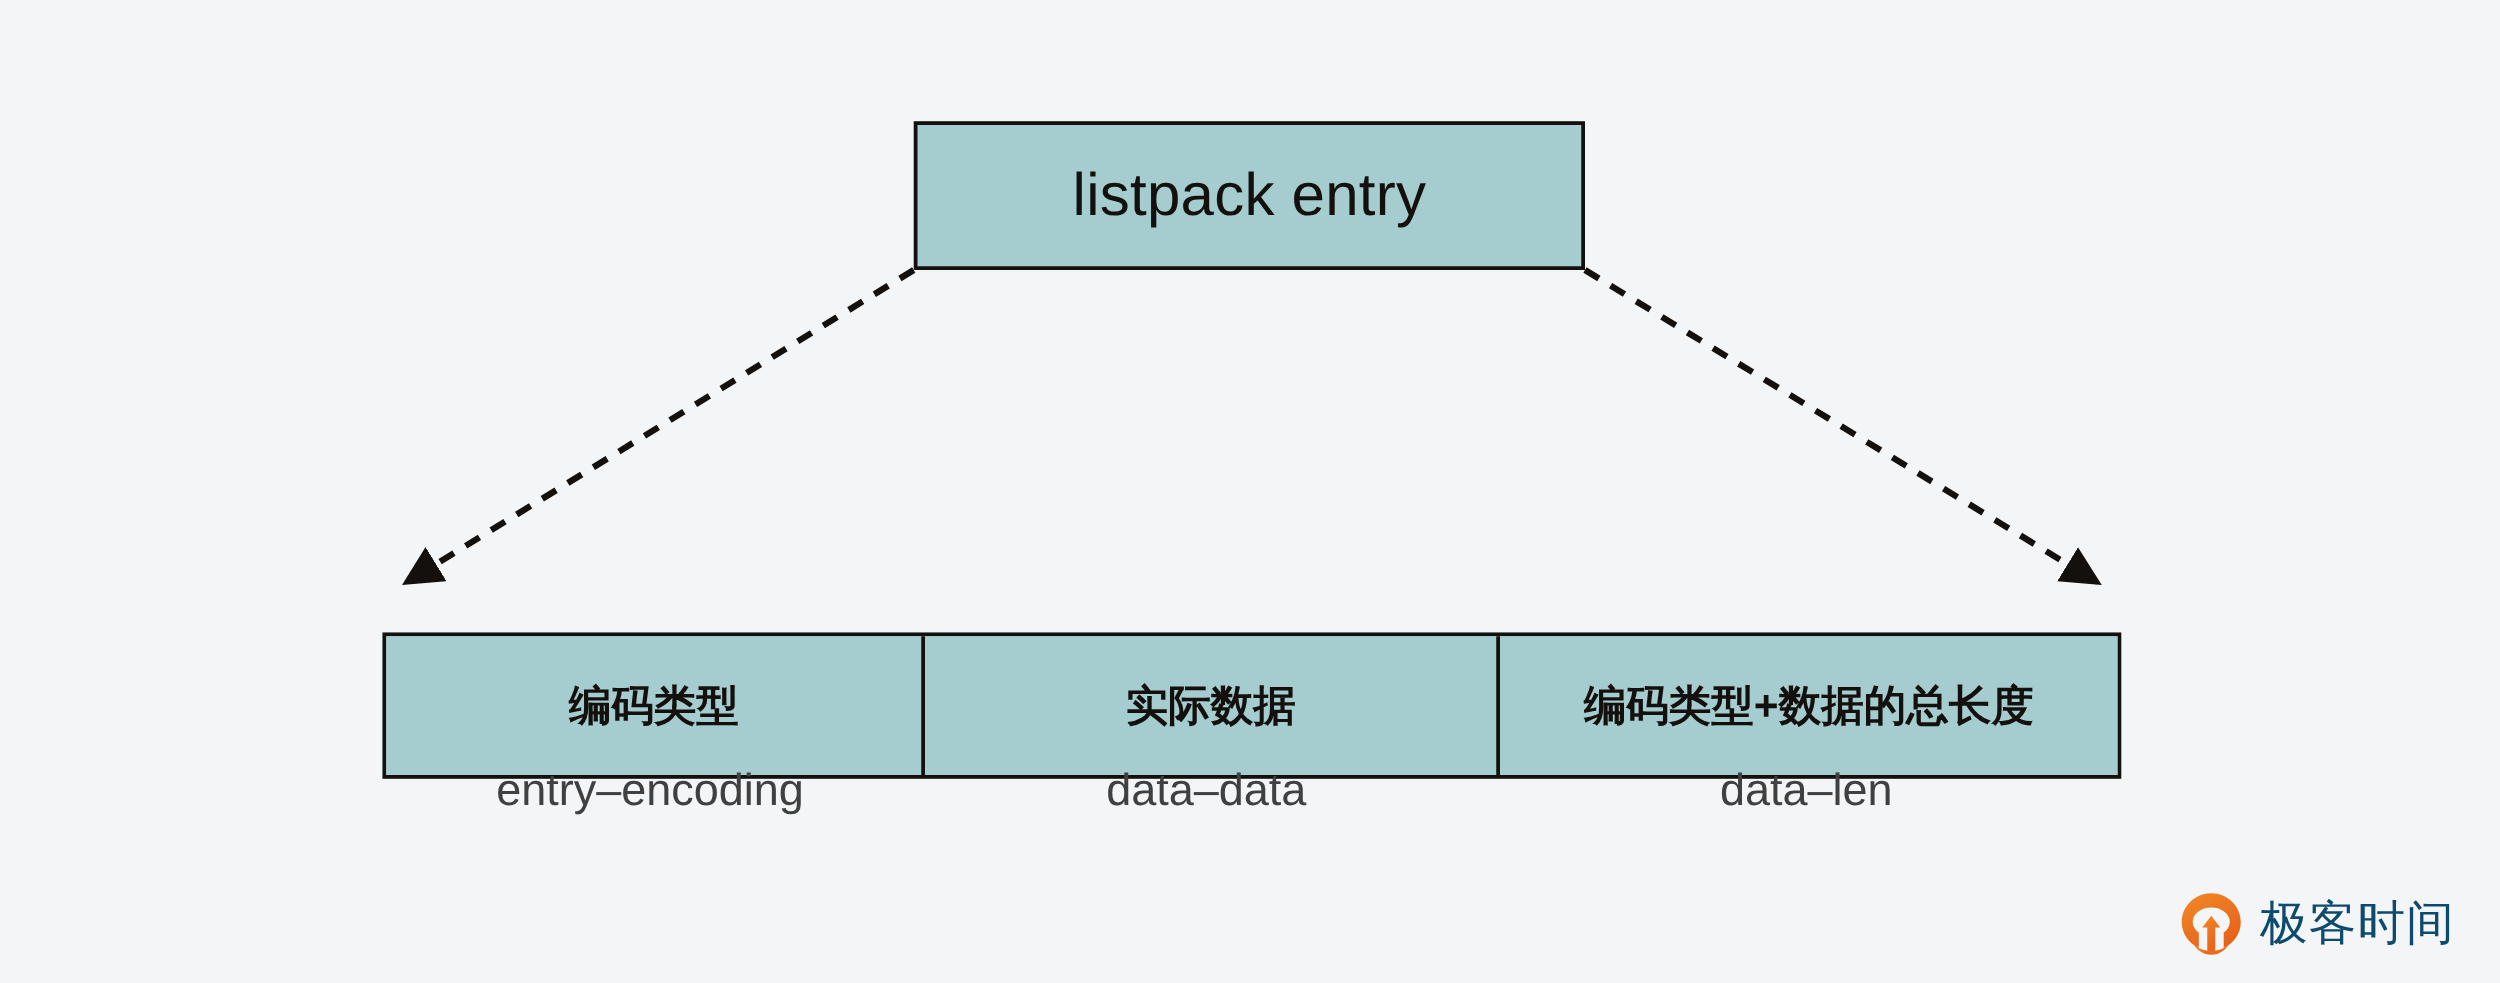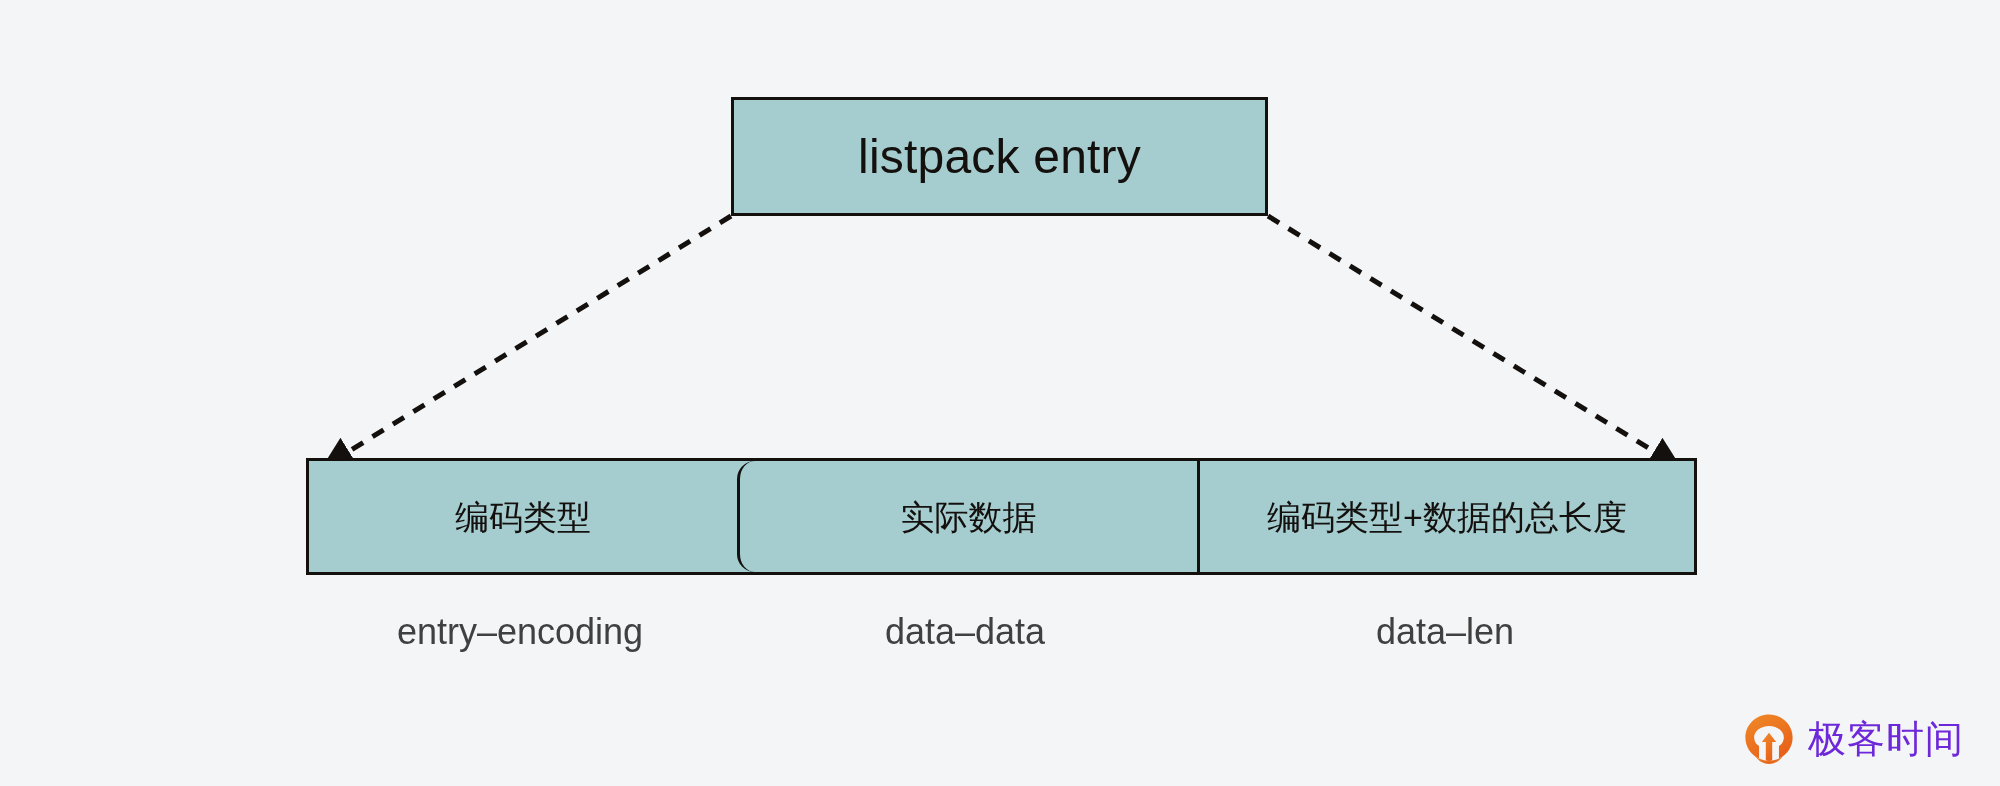--- a/index.html
+++ b/index.html
@@ -49,42 +49,43 @@
     line-height: 1;
     color: #13100e;
     letter-spacing: 0.2px;
     white-space: nowrap;
   }
 
   
   .entry-bar {
     position: absolute;
     left: 306px;
-    top: 458px;
+    top: 506px;
     width: 1391px;
     height: 117px;
     box-sizing: border-box;
     background: #a5cdcf;
     border: 3px solid #13100e;
     display: flex;
     flex-direction: row;
+    font-weight: bold;
   }
   .entry-cell {
     box-sizing: border-box;
     height: 100%;
     display: flex;
     align-items: center;
     justify-content: center;
     background: #a5cdcf;
   }
   .entry-cell + .entry-cell {
     border-left: 3px solid #13100e;
   }
   .cell-encoding { width: 428px; }
-  .cell-data     { width: 460px; border-radius: 18px; }
+  .cell-data     { width: 460px; }
   .cell-len      { width: 497px; }
   .entry-cell-label {
     font-size: 34px;
     line-height: 1;
     color: #13100e;
     white-space: nowrap;
   }
 
   
   .caption {
@@ -112,21 +113,21 @@
     gap: 12px;
   }
   .watermark-mark {
     width: 54px;
     height: 54px;
     flex: 0 0 auto;
   }
   .watermark-text {
     font-size: 38px;
     line-height: 1;
-    color: #6d28d9;
+    color: #0c4a6e;
     letter-spacing: 1px;
     white-space: nowrap;
   }
 </style>
 </head>
 <body>
 
 <div id="canvas">
 
   <svg id="connectors" viewBox="0 0 2000 786" width="2000" height="786" xmlns="http://www.w3.org/2000/svg">

